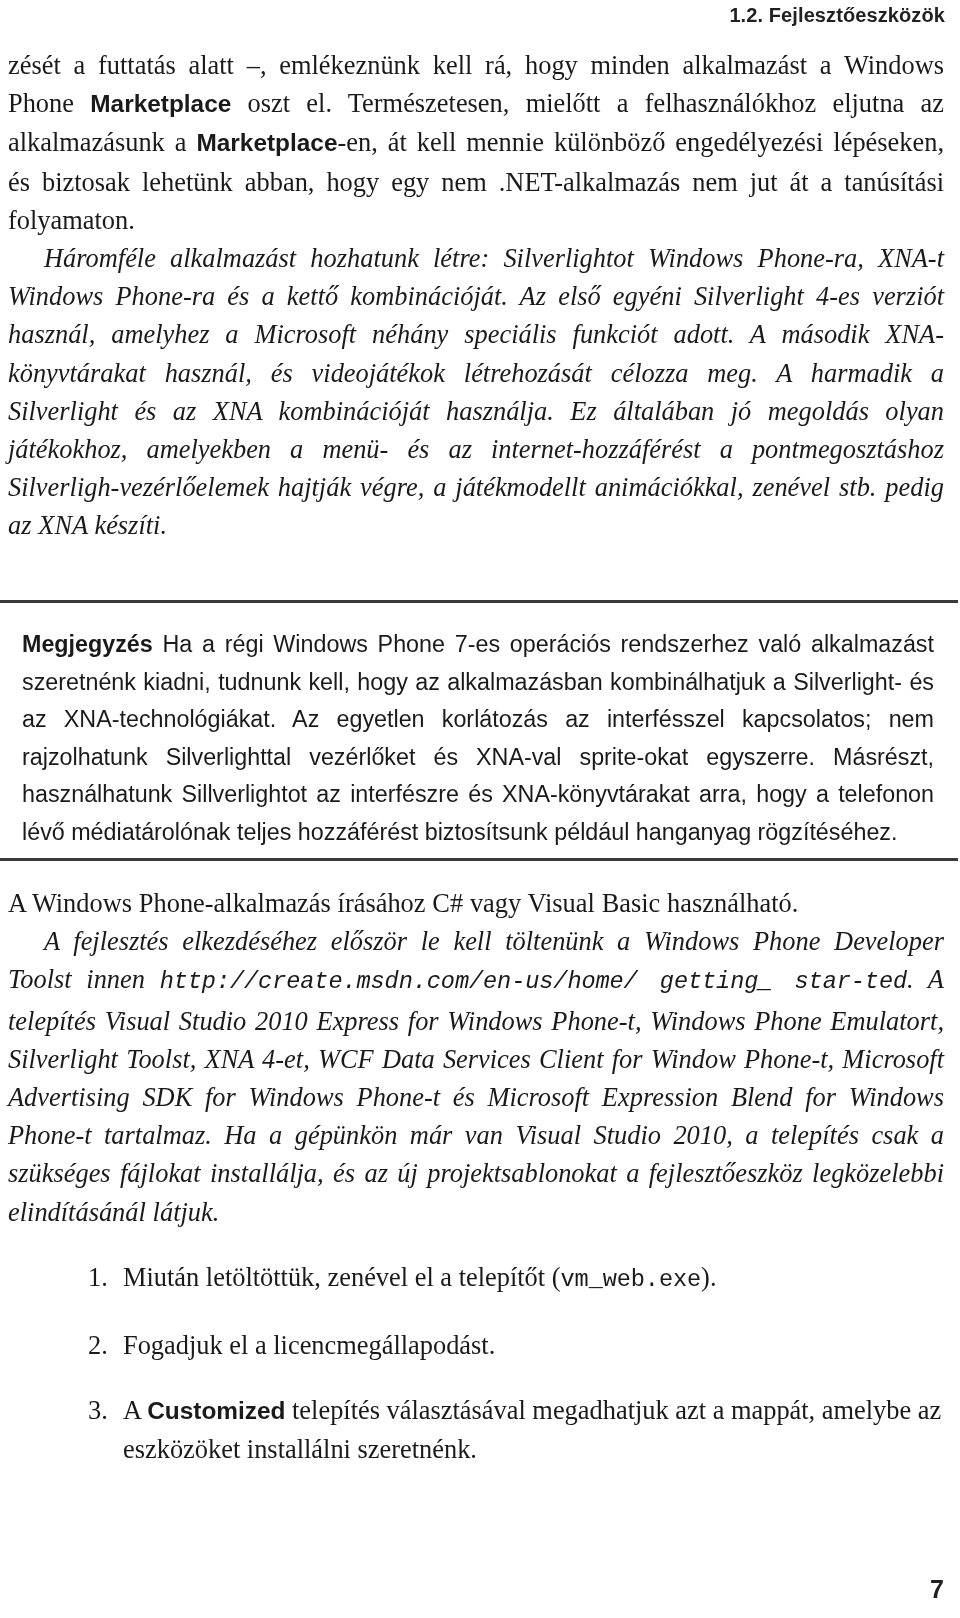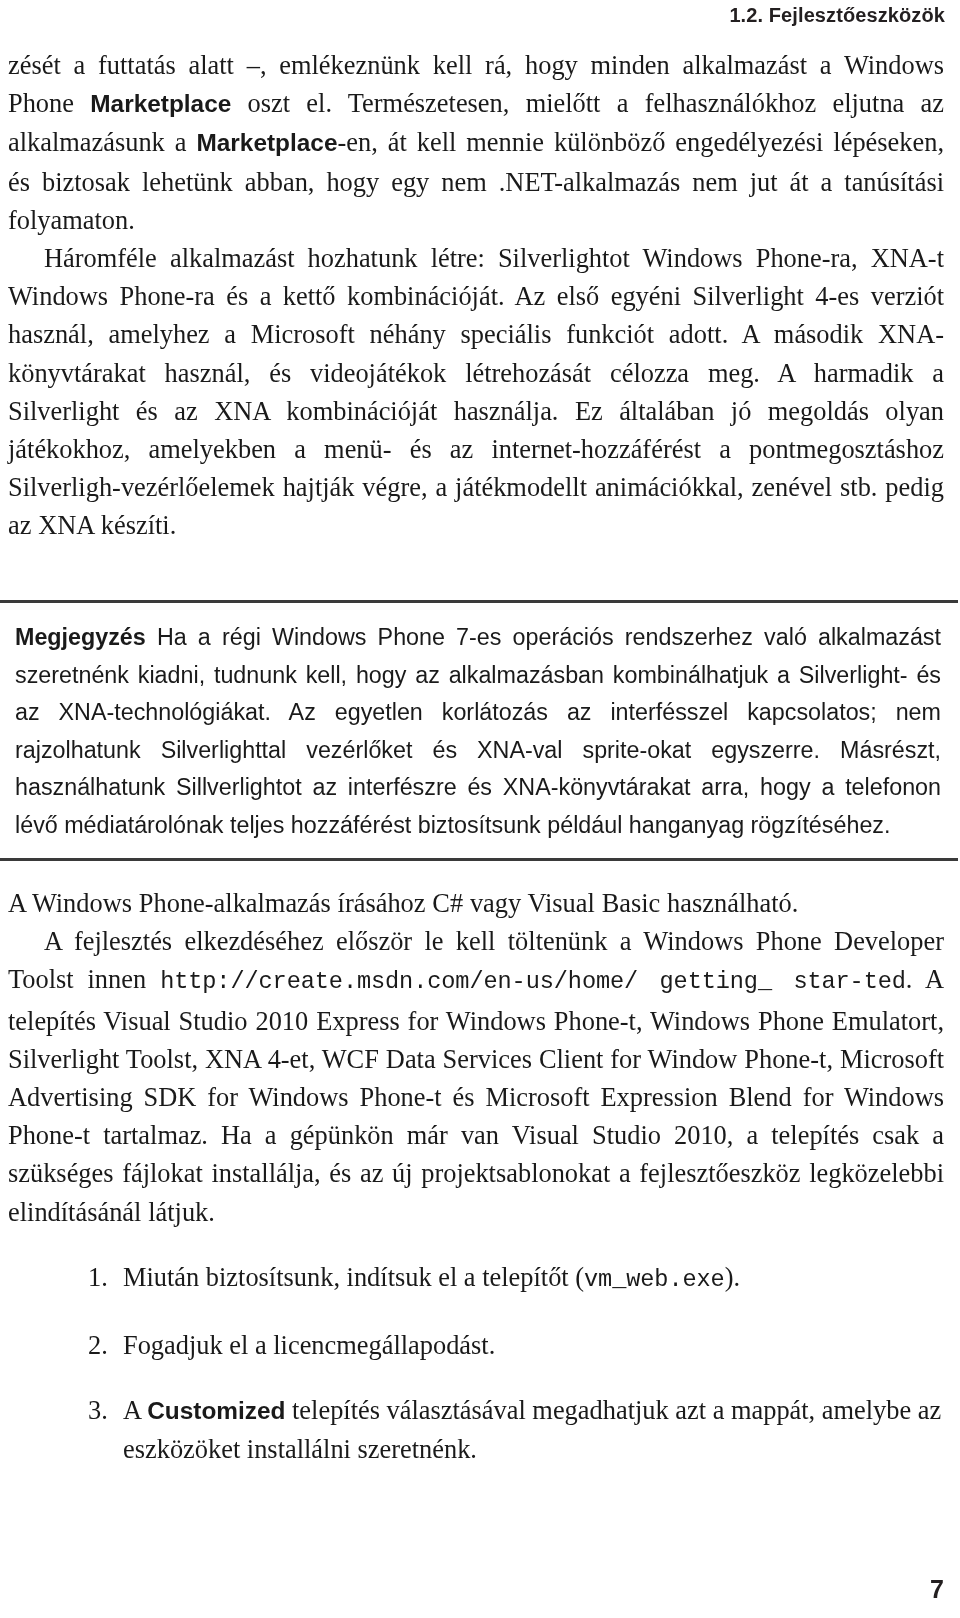--- a/index.html
+++ b/index.html
@@ -45,20 +45,21 @@
     line-height: 38.2px;
     color: #1a1a1a;
     text-align: justify;
     text-justify: inter-word;
     -webkit-hyphens: none;
     hyphens: none;
     word-spacing: 0.2px;
   }
   p.body.indent {
     text-indent: 36px;
+    font-style: italic;
   }
 
   b.sansbold {
     font-family: "Liberation Sans", sans-serif;
     font-weight: 700;
     font-size: 24.4px;
     text-align: right;
   }
 
   code, .mono {
@@ -80,21 +81,21 @@
   #rule-top { top: 600px; }
   #rule-bottom { top: 858px; }
 
   .note {
     position: absolute;
     left: 8px;
     top: 612px;
     width: 940px;
   }
   .note p {
-    margin: 7px;
+    margin: 14px;
     font-family: "Liberation Sans", sans-serif;
     font-size: 23.3px;
     line-height: 37.6px;
     color: #1a1a1a;
     text-align: justify;
     text-justify: inter-word;
   }
   .note b {
     font-weight: 700;
   }
@@ -168,21 +169,21 @@
 
   <div class="lower">
 
     <p class="body">A Windows Phone-alkalmazás írásához C# vagy Visual Basic használható.</p>
 
     <p class="body indent"><span>A fejlesztés elkezdéséhez először le kell töltenünk a Windows Phone Developer Toolst innen </span><span class="mono">http://create.msdn.com/en-us/home/ getting_ star-ted</span><span>. A telepítés Visual Studio 2010 Express for Windows Phone-t, Windows Phone Emulatort, Silverlight Toolst, XNA 4-et, WCF Data Services Client for Window Phone-t, Microsoft Advertising SDK for Windows Phone-t és Microsoft Expression Blend for Windows Phone-t tartalmaz. Ha a gépünkön már van Visual Studio 2010, a telepítés csak a szükséges fájlokat installálja, és az új projektsablonokat a fejlesztőeszköz legközelebbi elindításánál látjuk.</span></p>
 
 
     <ol class="steps">
       <li>
-        <span class="marker">1.</span><span>Miután biztosítsunk, indítsuk el a telepítőt (</span><code>vm_web.exe</code><span>).</span>
+        <span class="marker">1.</span><span>Miután letöltöttük, zenével el a telepítőt (</span><code>vm_web.exe</code><span>).</span>
       </li>
       <li>
         <span class="marker">2.</span><span>Fogadjuk el a licencmegállapodást.</span>
       </li>
       <li>
         <span class="marker">3.</span><span>A </span><b class="sansbold">Customized</b><span> telepítés választásával megadhatjuk azt a mappát, amelybe az eszközöket installálni szeretnénk.</span>
       </li>
     </ol>
 
   </div>

